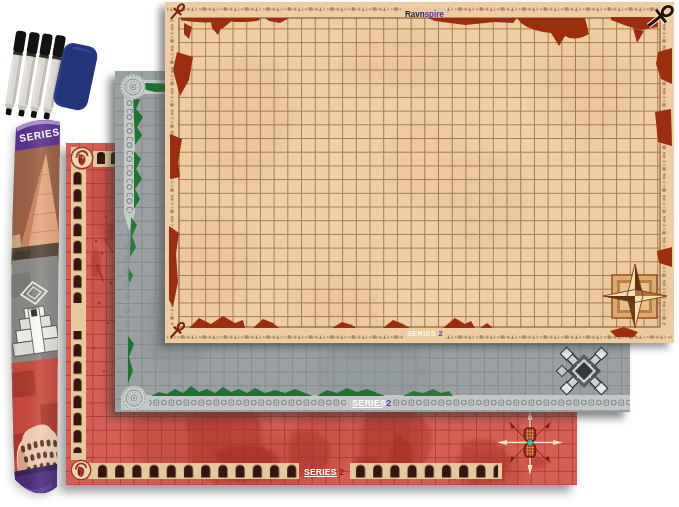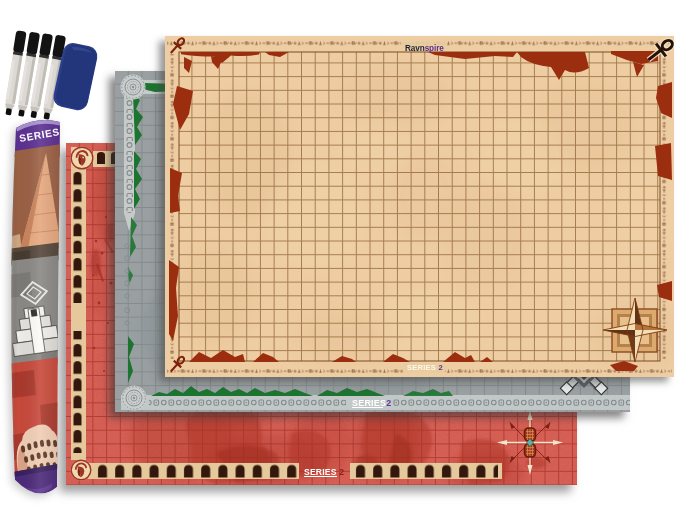--- a/index.html
+++ b/index.html
@@ -249,21 +249,21 @@
 <path d="M-17 0 L-7 -10 L-7 10 Z" fill="#4a5154"></path>
 <path d="M17 0 L7 -10 L7 10 Z" fill="#4a5154"></path>
 <path d="M0 -17 L-10 -7 L10 -7 Z" fill="#585f62"></path>
 <path d="M0 17 L-10 7 L10 7 Z" fill="#585f62"></path>
 <rect x="-7.5" y="-7.5" width="15" height="15" transform="rotate(45)" fill="#32383c" stroke="#ccd1d0" stroke-width="2.2"></rect>
 <rect x="-26" y="-4" width="8" height="8" transform="rotate(45 -22 0)" fill="#c2c7c6" stroke="#2e3436" stroke-width="1"></rect>
 </g>
 </svg>
 </div>
 
-<div class="abs" style="left:165px;top:2px;width:509px;height:341px;box-shadow:-6px 5px 7px rgba(70,70,70,.55);margin-top:34px;">
+<div class="abs" style="left:165px;top:2px;width:509px;height:341px;box-shadow:-6px 5px 7px rgba(70,70,70,.55);">
 <svg width="509" height="341" viewBox="0 0 509 341">
 <defs>
 <pattern id="tgrid" width="13.7" height="13.7" patternUnits="userSpaceOnUse">
 <path d="M13.7 0V13.7H0" fill="none" stroke="#7e5224" stroke-width="1" opacity="0.65" shape-rendering="crispEdges"></path>
 </pattern>
 <pattern id="hieroH" width="26" height="40" patternUnits="userSpaceOnUse" patternTransform="translate(0,3.5) scale(0.82)">
 <g fill="none" stroke="#5a301a" stroke-width="0.8" opacity="0.9">
 <circle cx="2.6" cy="4.5" r="1.1"></circle>
 <path d="M5.8 6 H9.4 M7.6 2.6 V6"></path>
 <path d="M11.4 3 Q13.4 4.5 11.4 6.2"></path>

